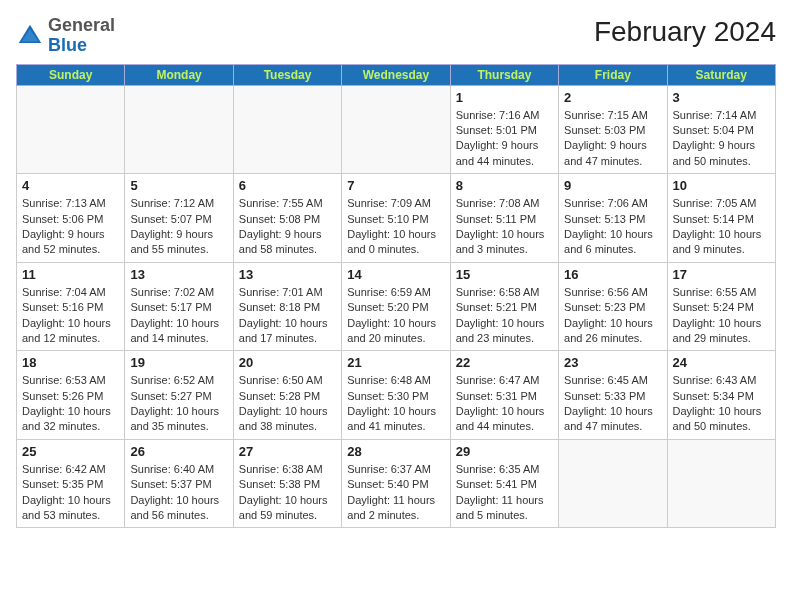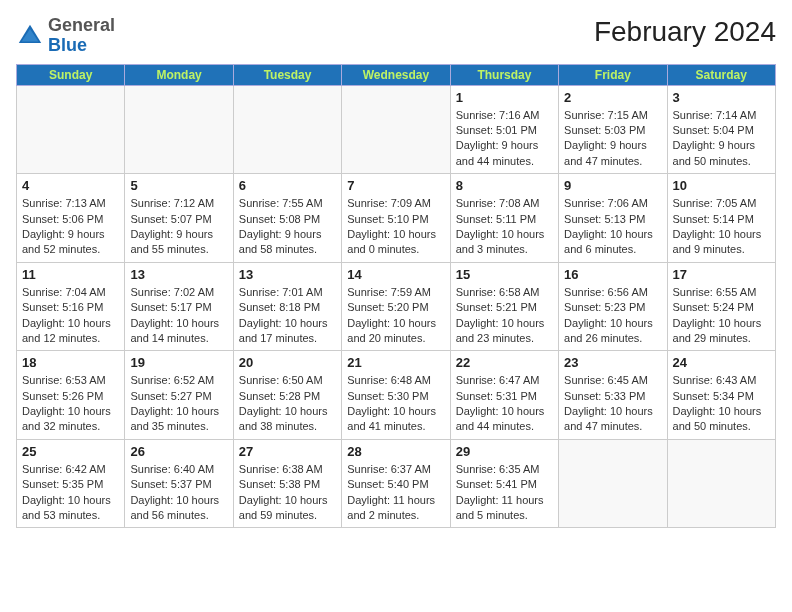--- a/index.html
+++ b/index.html
@@ -211,21 +211,21 @@
         </td>
         <td>
           <span class="day-number">13</span>
           <div class="day-info" style="white-space: pre-line;">Sunrise: 7:01 AM
 Sunset: 8:18 PM
 Daylight: 10 hours
 and 17 minutes.</div>
         </td>
         <td>
           <span class="day-number">14</span>
-          <div class="day-info" style="white-space: pre-line;">Sunrise: 7:59 AM
+          <div class="day-info" style="white-space: pre-line;">Sunrise: 6:59 AM
 Sunset: 5:20 PM
 Daylight: 10 hours
 and 20 minutes.</div>
         </td>
         <td>
           <span class="day-number">15</span>
           <div class="day-info" style="white-space: pre-line;">Sunrise: 6:58 AM
 Sunset: 5:21 PM
 Daylight: 10 hours
 and 23 minutes.</div>

